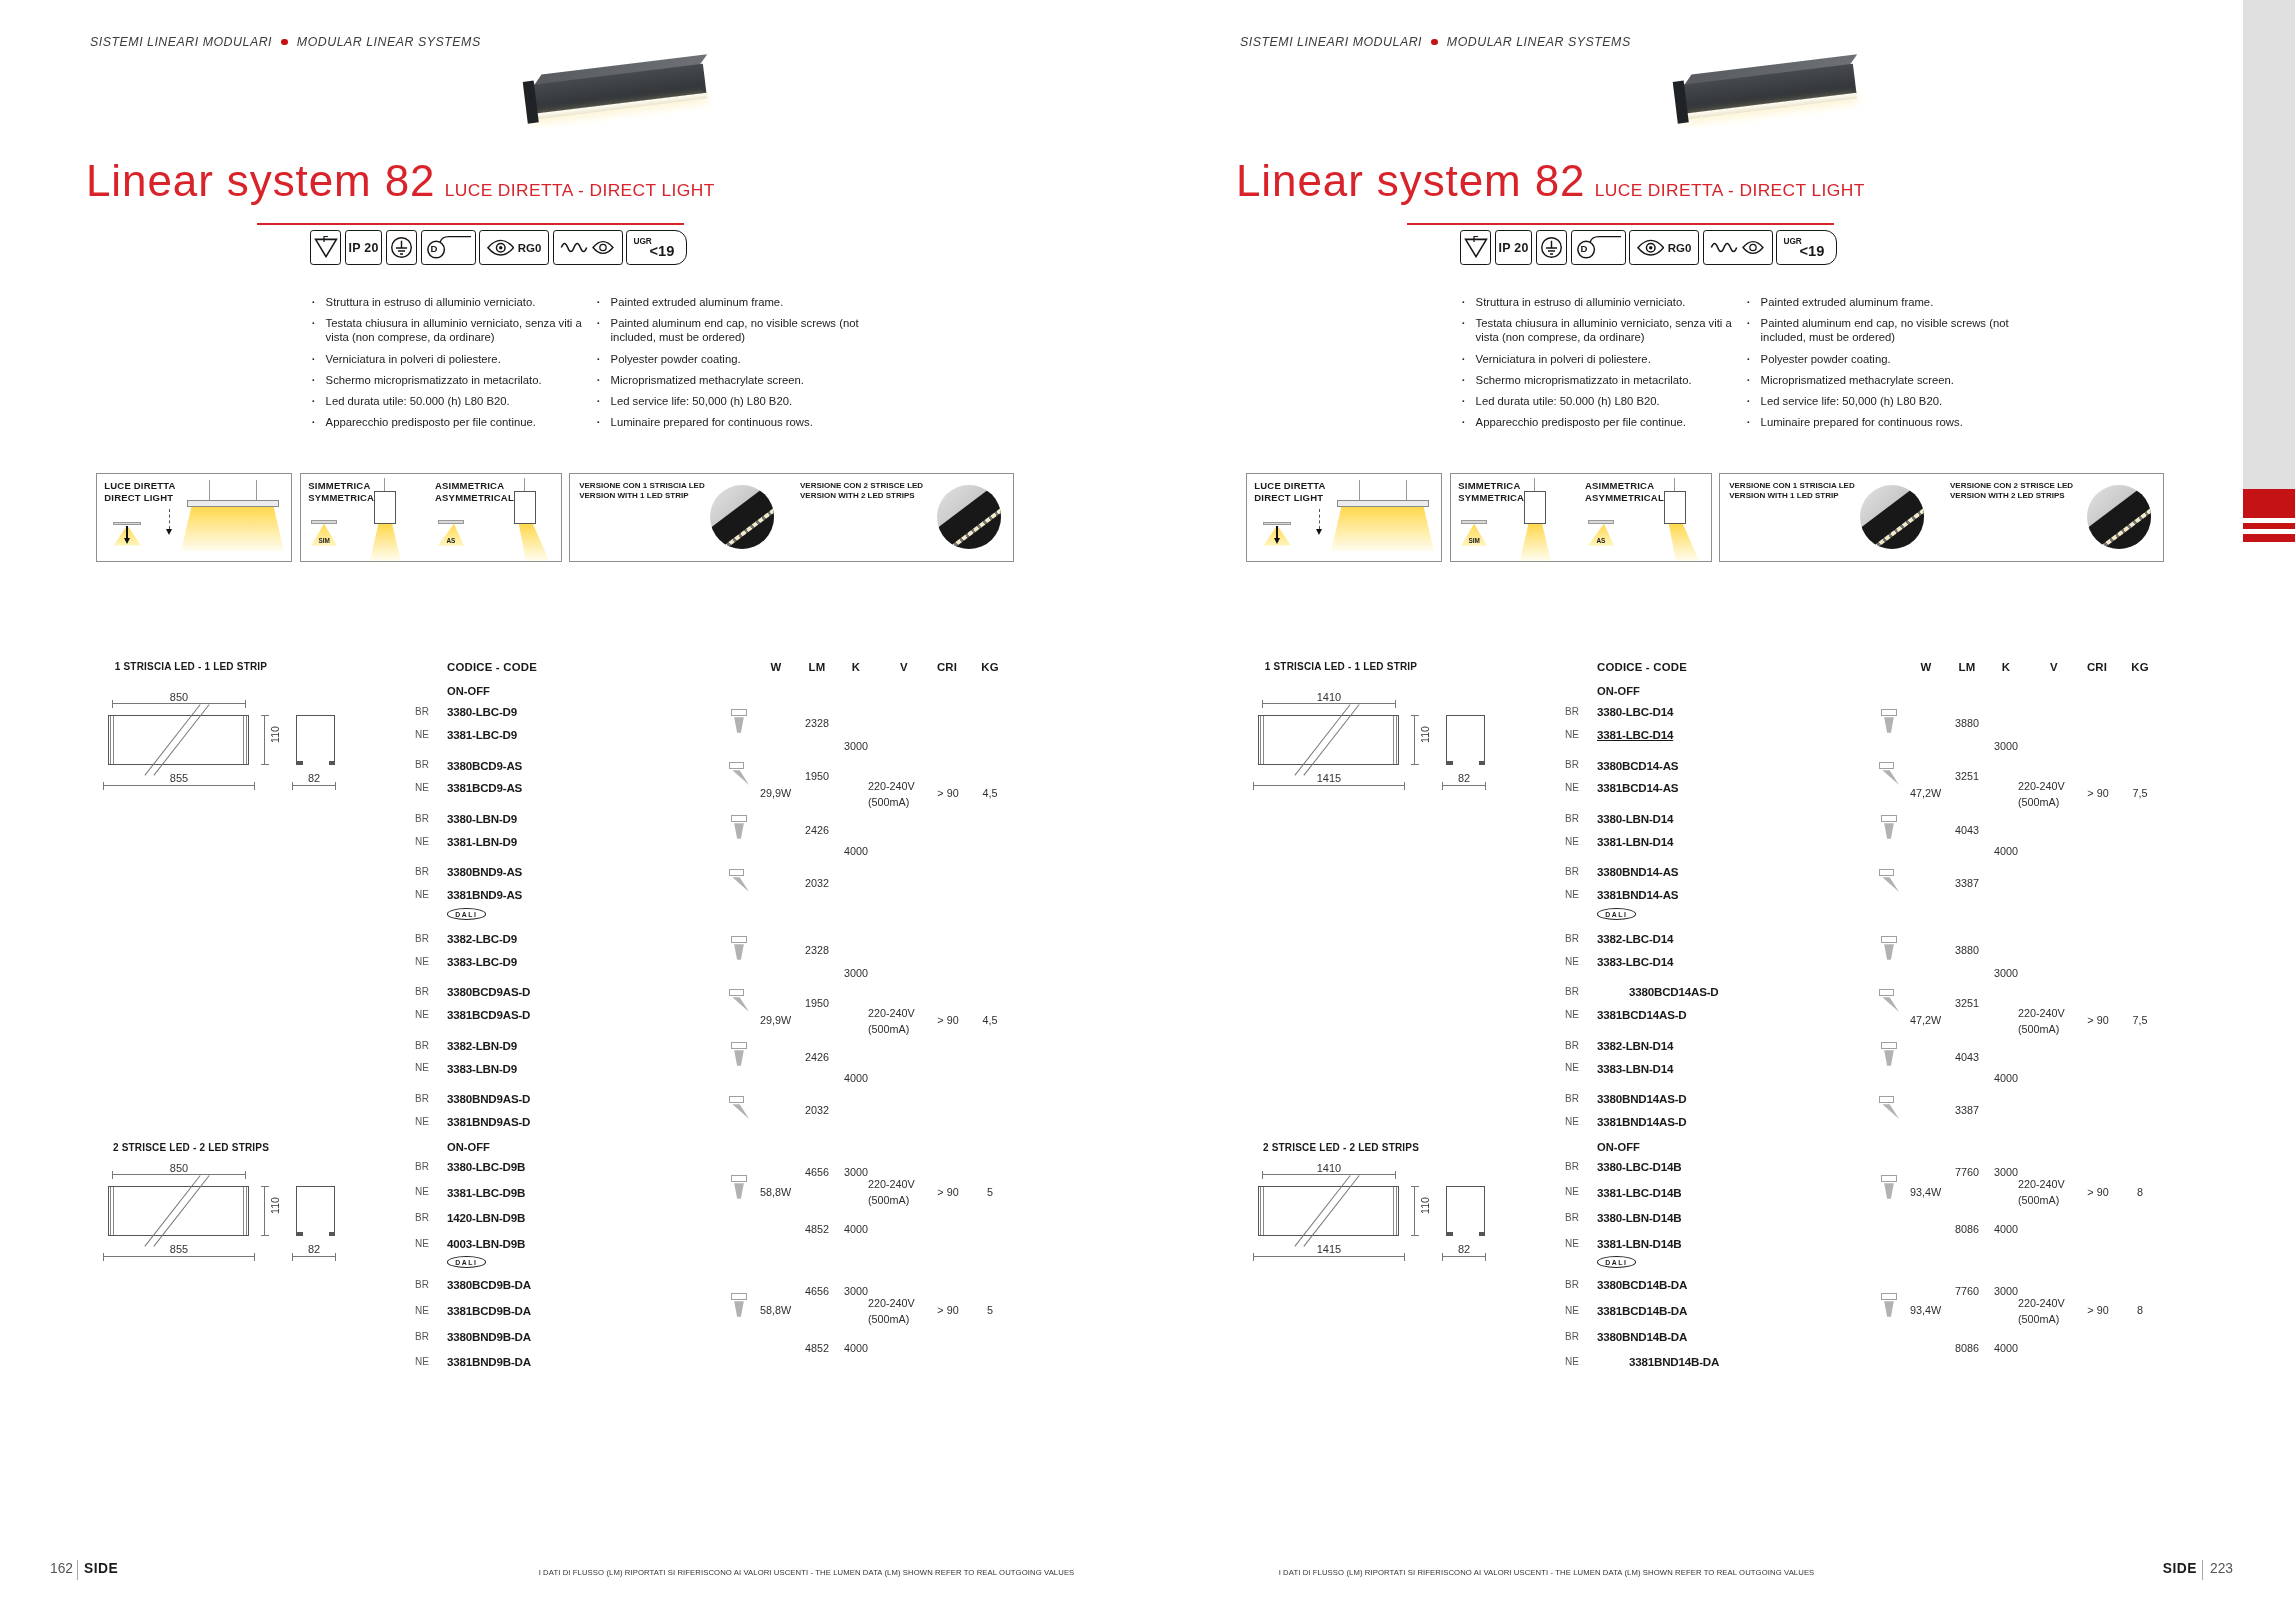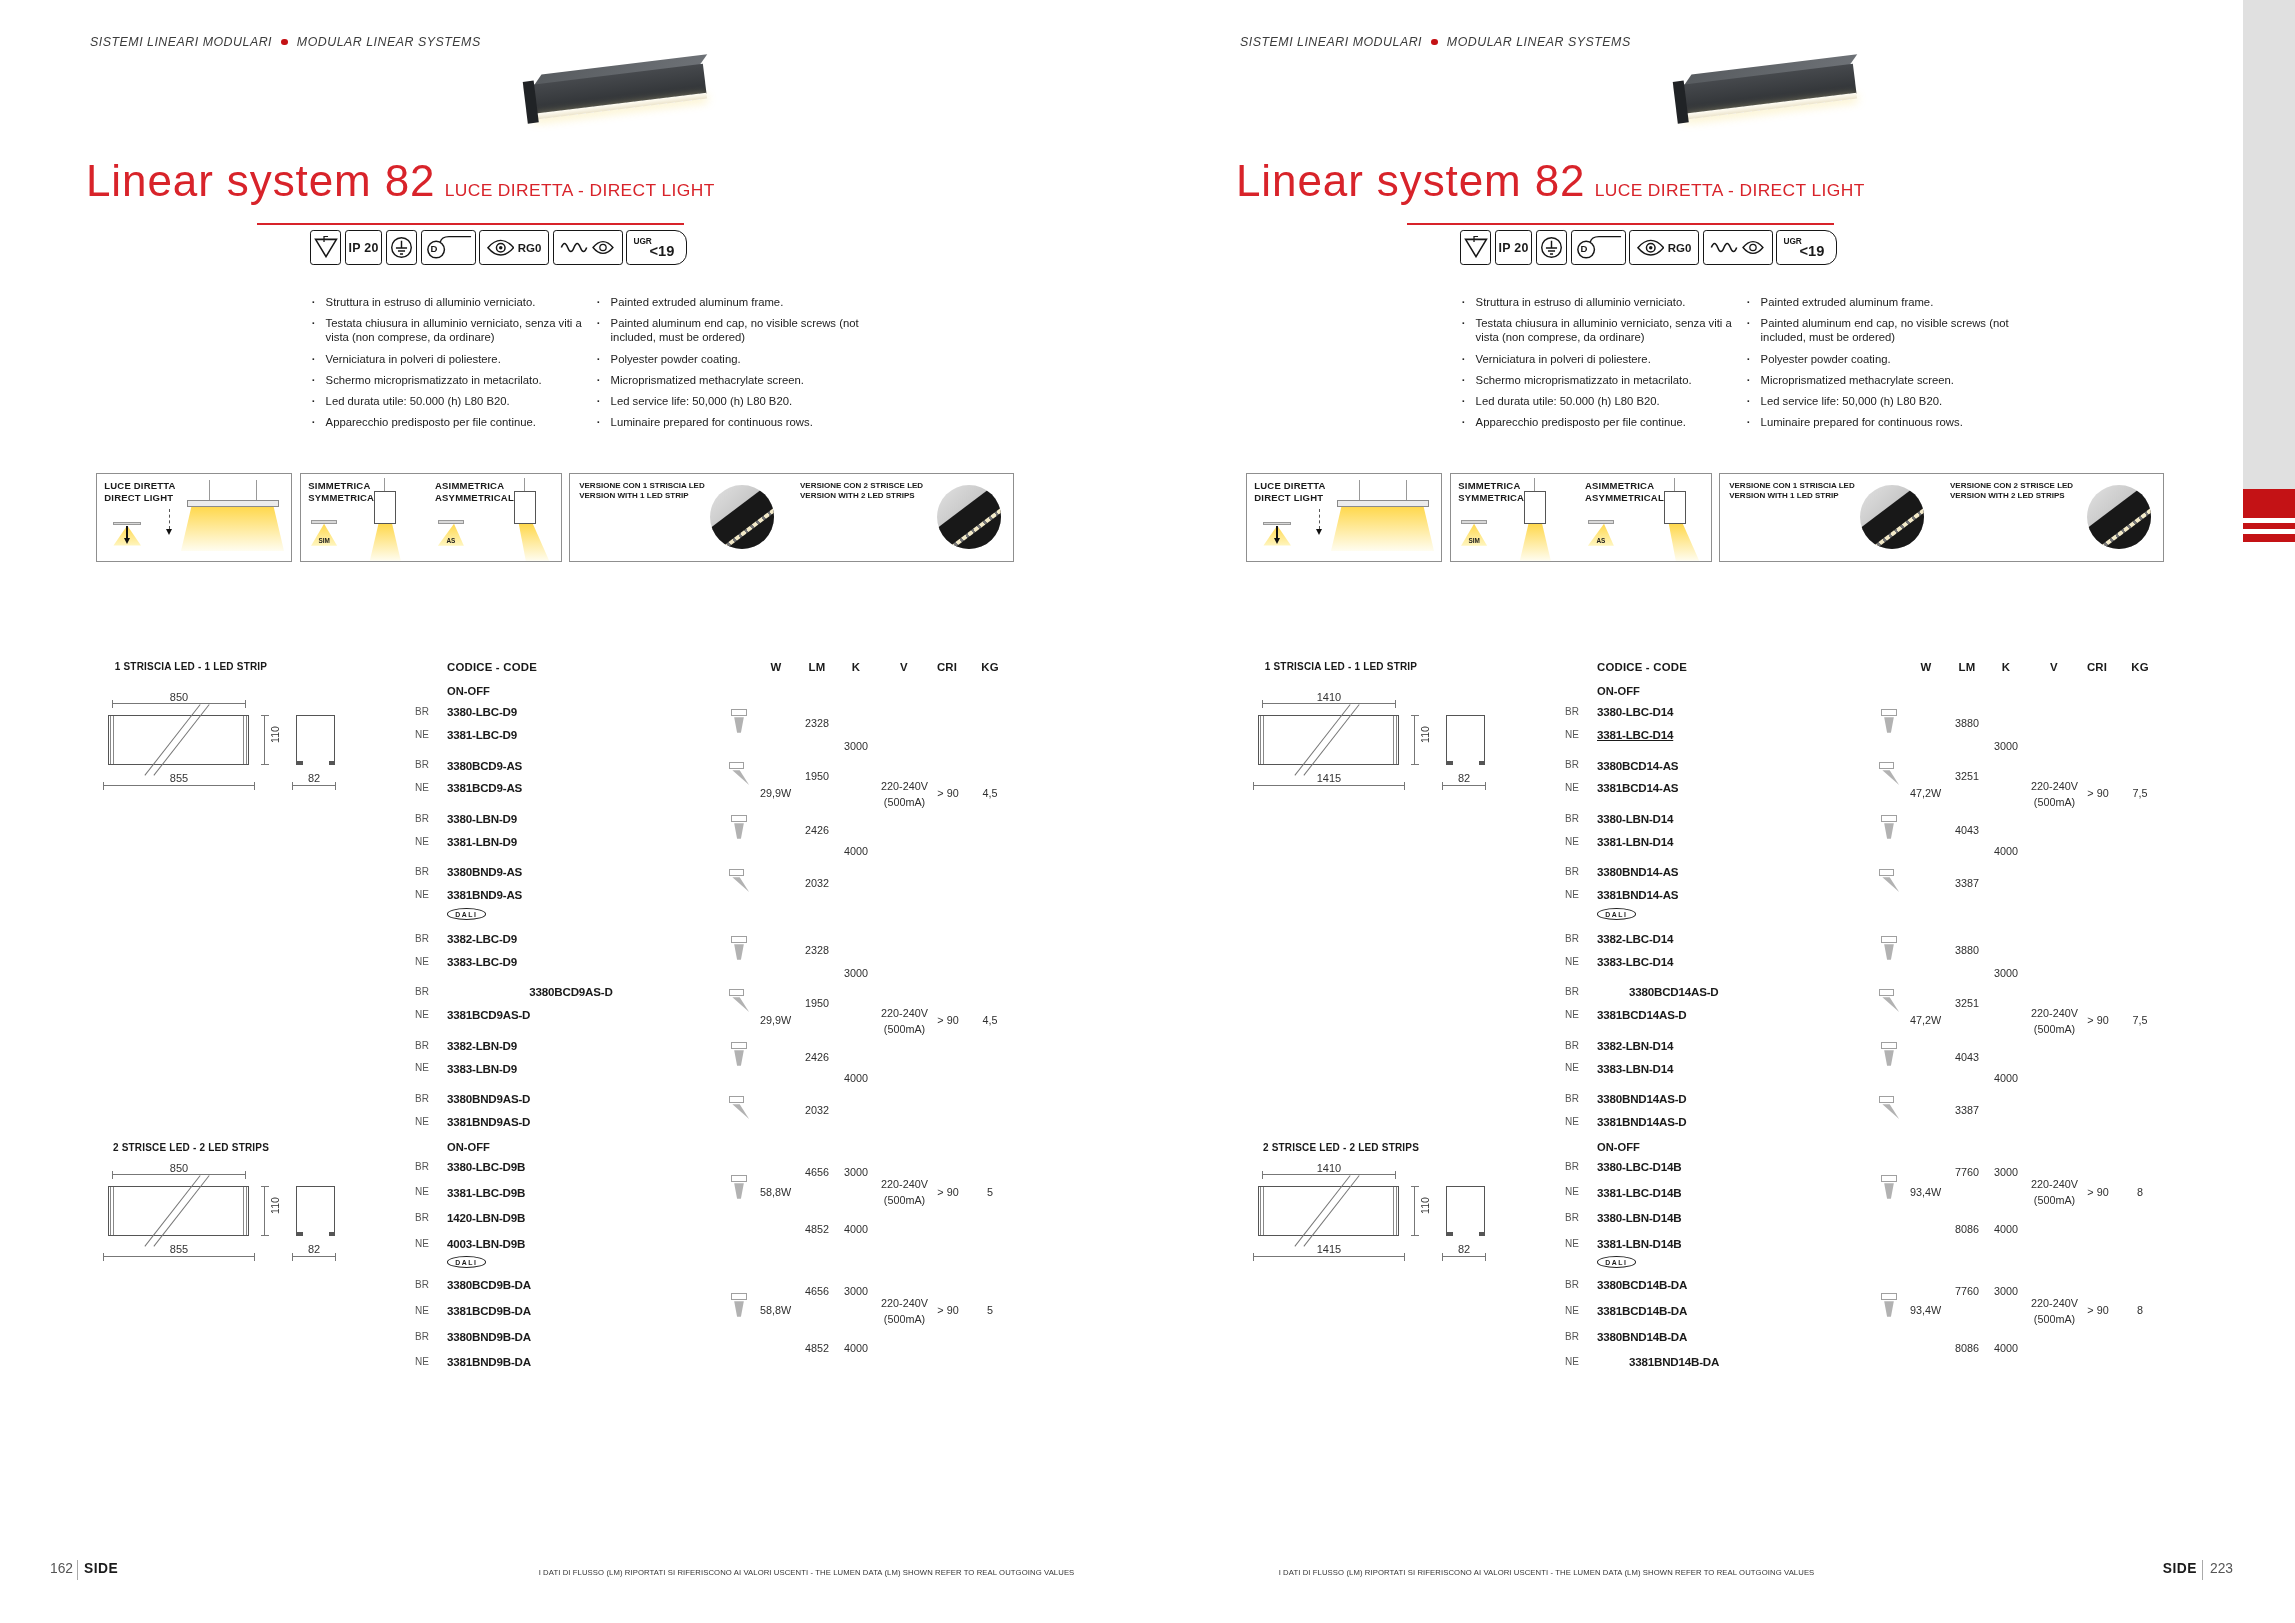--- a/index.html
+++ b/index.html
@@ -79,21 +79,21 @@
   .dimlabel{font-size:11px;color:#333;text-align:center}
   .vdimlabel{font-size:10.6px;color:#333;writing-mode:vertical-rl;transform:rotate(180deg)}
 
   
   .hdr{font-size:11.4px;font-weight:bold;letter-spacing:0.2px;text-align:center}
   .hdrl{font-size:11.4px;font-weight:bold;letter-spacing:0.2px}
   .secmode{font-size:11.2px;font-weight:bold}
   .code{font-size:11.6px;font-weight:bold;letter-spacing:-0.2px;white-space:nowrap}
   .brne{font-size:10px;color:#555}
   .num{font-size:10.8px;color:#2e2e2e;text-align:center;white-space:nowrap}
-  .vcell div{font-size:10.8px;color:#2e2e2e;text-align:center;line-height:15.6px;white-space:nowrap}
+  .vcell div{font-size:10.8px;color:#2e2e2e;line-height:15.6px;white-space:nowrap}
   .line{height:1.1px;background:#555}
   .linet{height:0.9px;background:#999}
   .line2{height:1.8px;background:#777}
   .seg{height:0.9px;background:#8a8a8a}
   .dali{position:absolute;border:1.2px solid #222;border-radius:50%;padding:1.8px 7.3px 0.9px;font-size:6.9px;
         font-weight:bold;letter-spacing:1.5px;background:#fff}
   .beam .bf{width:15.6px;height:7.3px;border:1.5px solid #a0a0a0;margin:0 auto;box-sizing:border-box;background:#fff}
   .beam .br1{width:12px;height:15.6px;margin:0.9px auto 0;background:#b2b2b2;clip-path:polygon(10% 0,90% 0,66% 100%,34% 100%)}
   .beam.asym .bf{margin-left:0.9px}
   .beam.asym .br1{width:17.4px;height:14.7px;margin:0.9px 0 0 3.7px;clip-path:polygon(4% 0,46% 0,100% 100%)}
@@ -330,21 +330,21 @@
       <div class="abs code" style="left: 447px; top: 932px; width: 248px;">3382-LBC-D9</div>
       <div class="abs brne" style="left: 415px; top: 956px; width: 26px;">NE</div>
       <div class="abs code" style="left: 447px; top: 955px; width: 248px;">3383-LBC-D9</div>
       <div class="abs beam" style="left: 728px; top: 936px; width: 22px; height: 27.5px;">
         <div class="bf"></div>
         <div class="br1"></div>
       </div>
       <div class="abs num" style="left: 794px; top: 944px; width: 46px; text-align: center;">2328</div>
       <div class="abs linet" style="left: 406px; top: 975px; width: 262px; height: 0px;"></div>
       <div class="abs brne" style="left: 415px; top: 986px; width: 26px;">BR</div>
-      <div class="abs code" style="left: 447px; top: 985px; width: 248px; text-align: center;">3380BCD9AS-D</div>
+      <div class="abs code" style="left: 447px; top: 985px; width: 248px;">3380BCD9AS-D</div>
       <div class="abs brne" style="left: 415px; top: 1009px; width: 26px;">NE</div>
       <div class="abs code" style="left: 447px; top: 1008px; width: 248px;">3381BCD9AS-D</div>
       <div class="abs beam asym" style="left: 728px; top: 989px; width: 22px; height: 27.5px;">
         <div class="bf"></div>
         <div class="br1"></div>
       </div>
       <div class="abs num" style="left: 794px; top: 997px; width: 46px; text-align: center;">1950</div>
       <div class="abs linet" style="left: 406px; top: 1028px; width: 262px; height: 0px;"></div>
       <div class="abs brne" style="left: 415px; top: 1040px; width: 26px;">BR</div>
       <div class="abs code" style="left: 447px; top: 1039px; width: 248px;">3382-LBN-D9</div>

